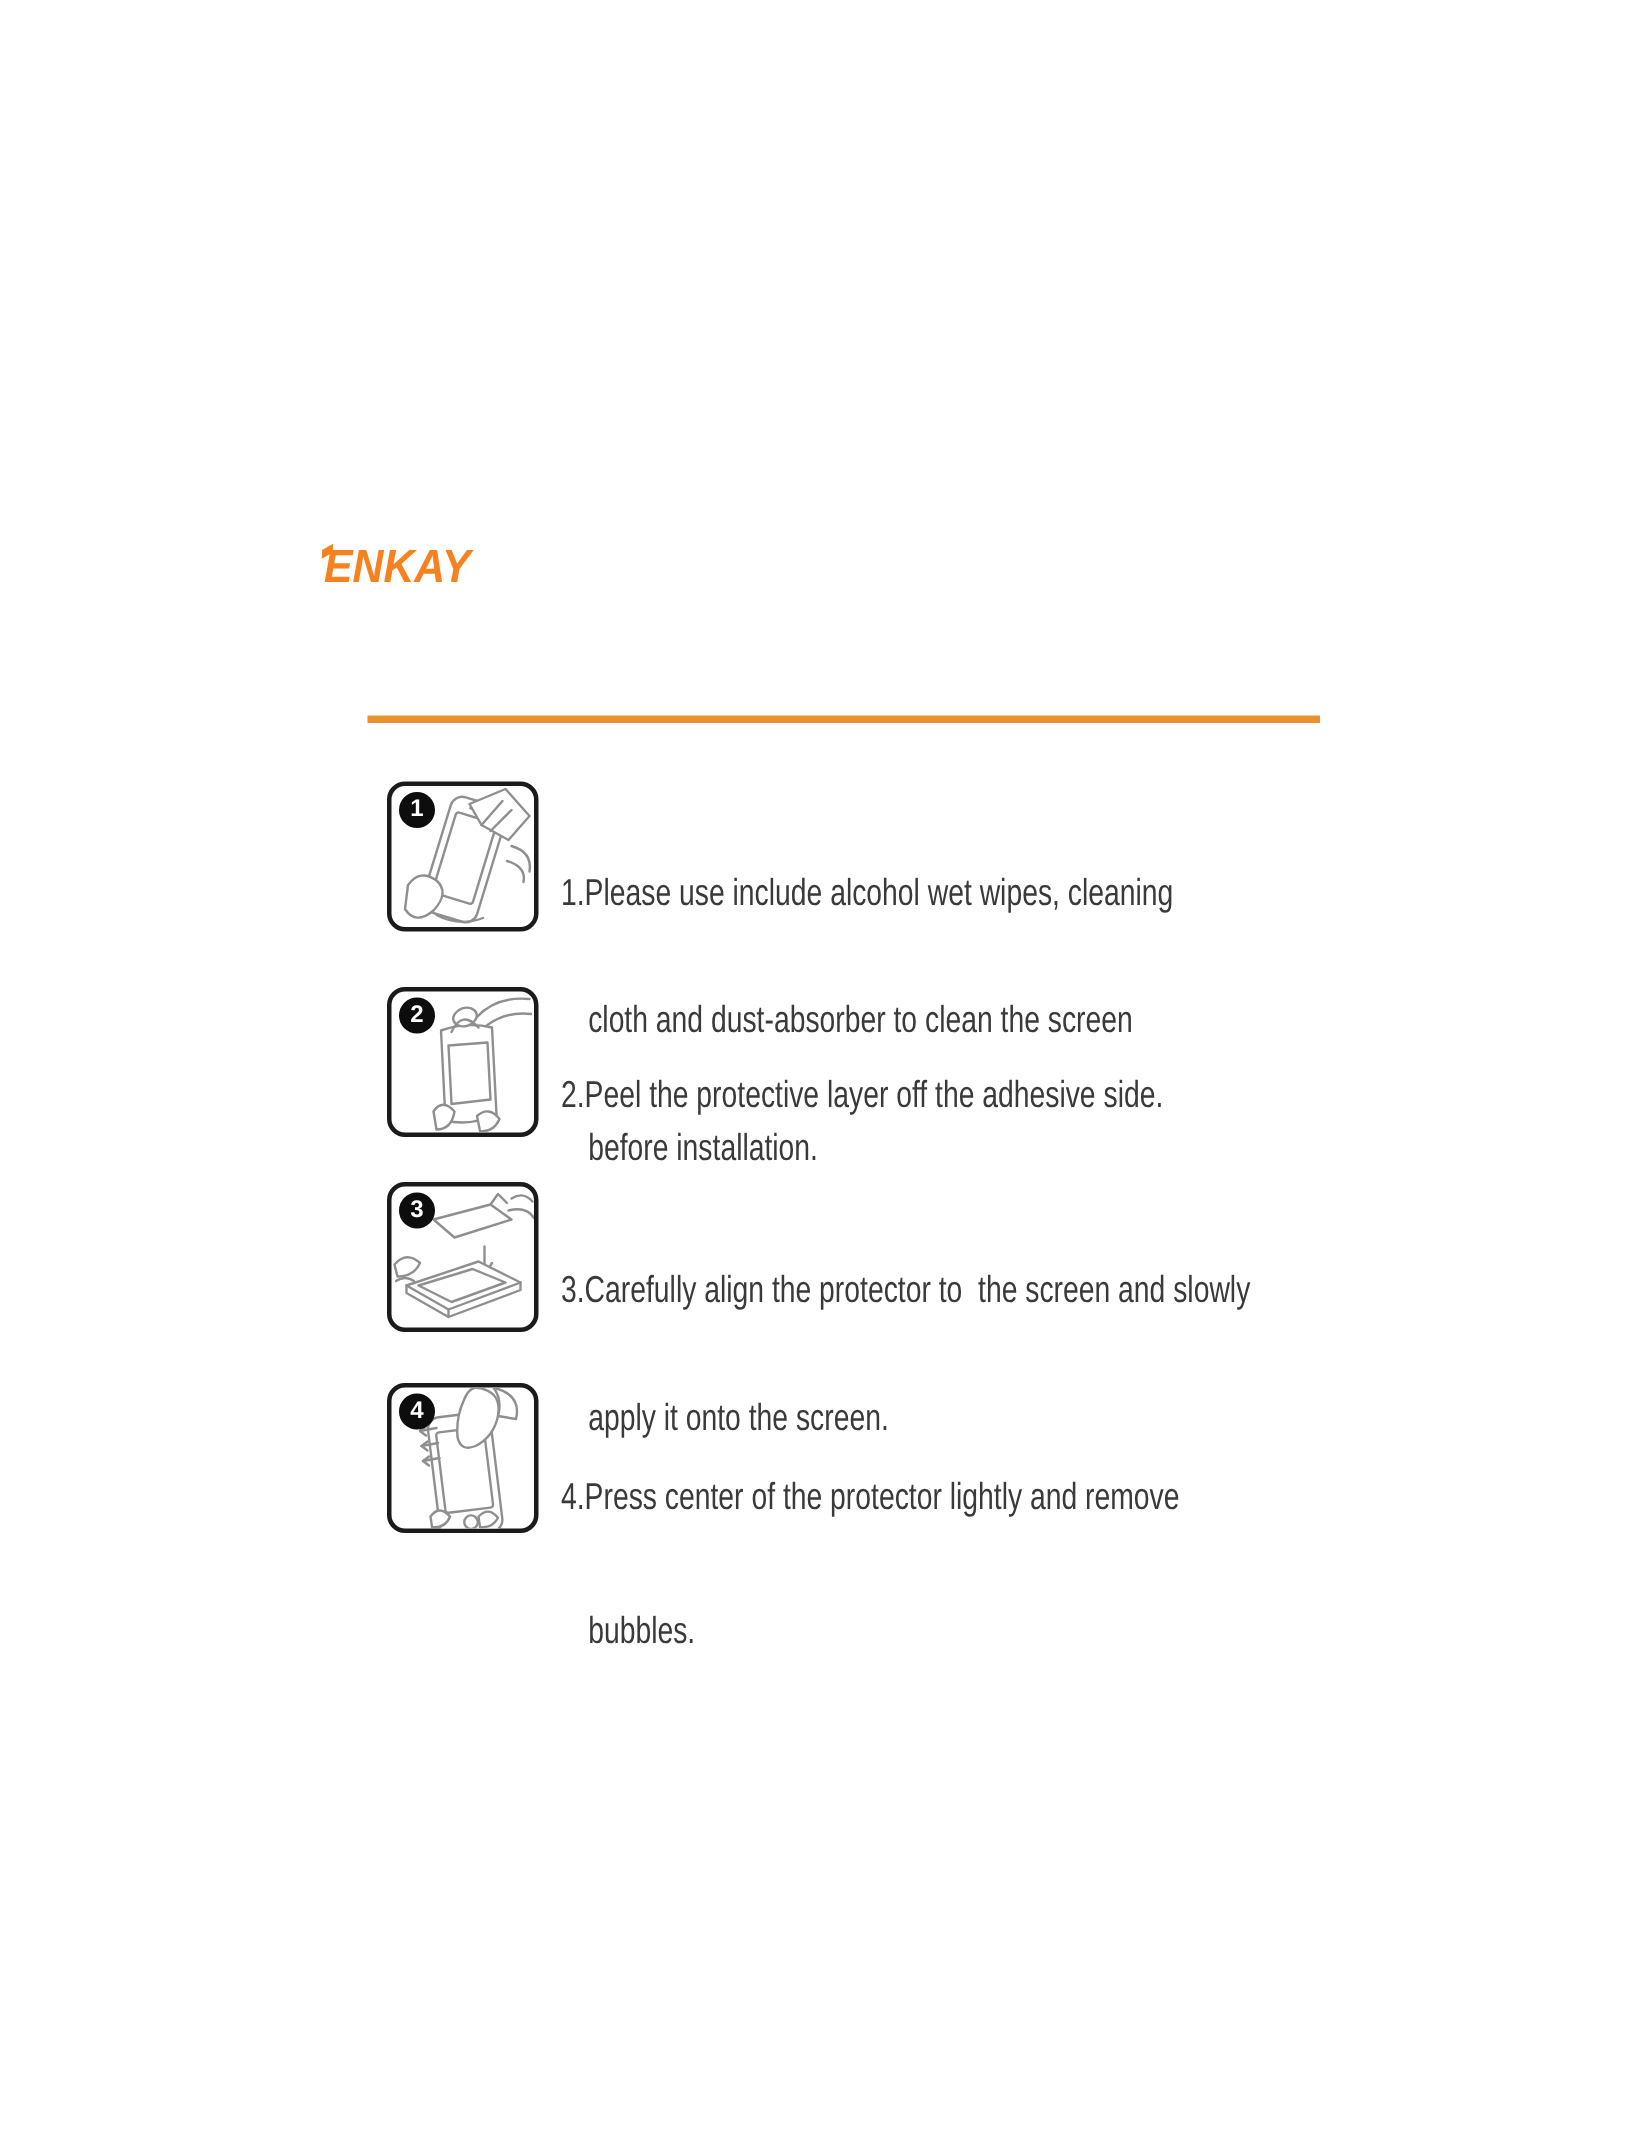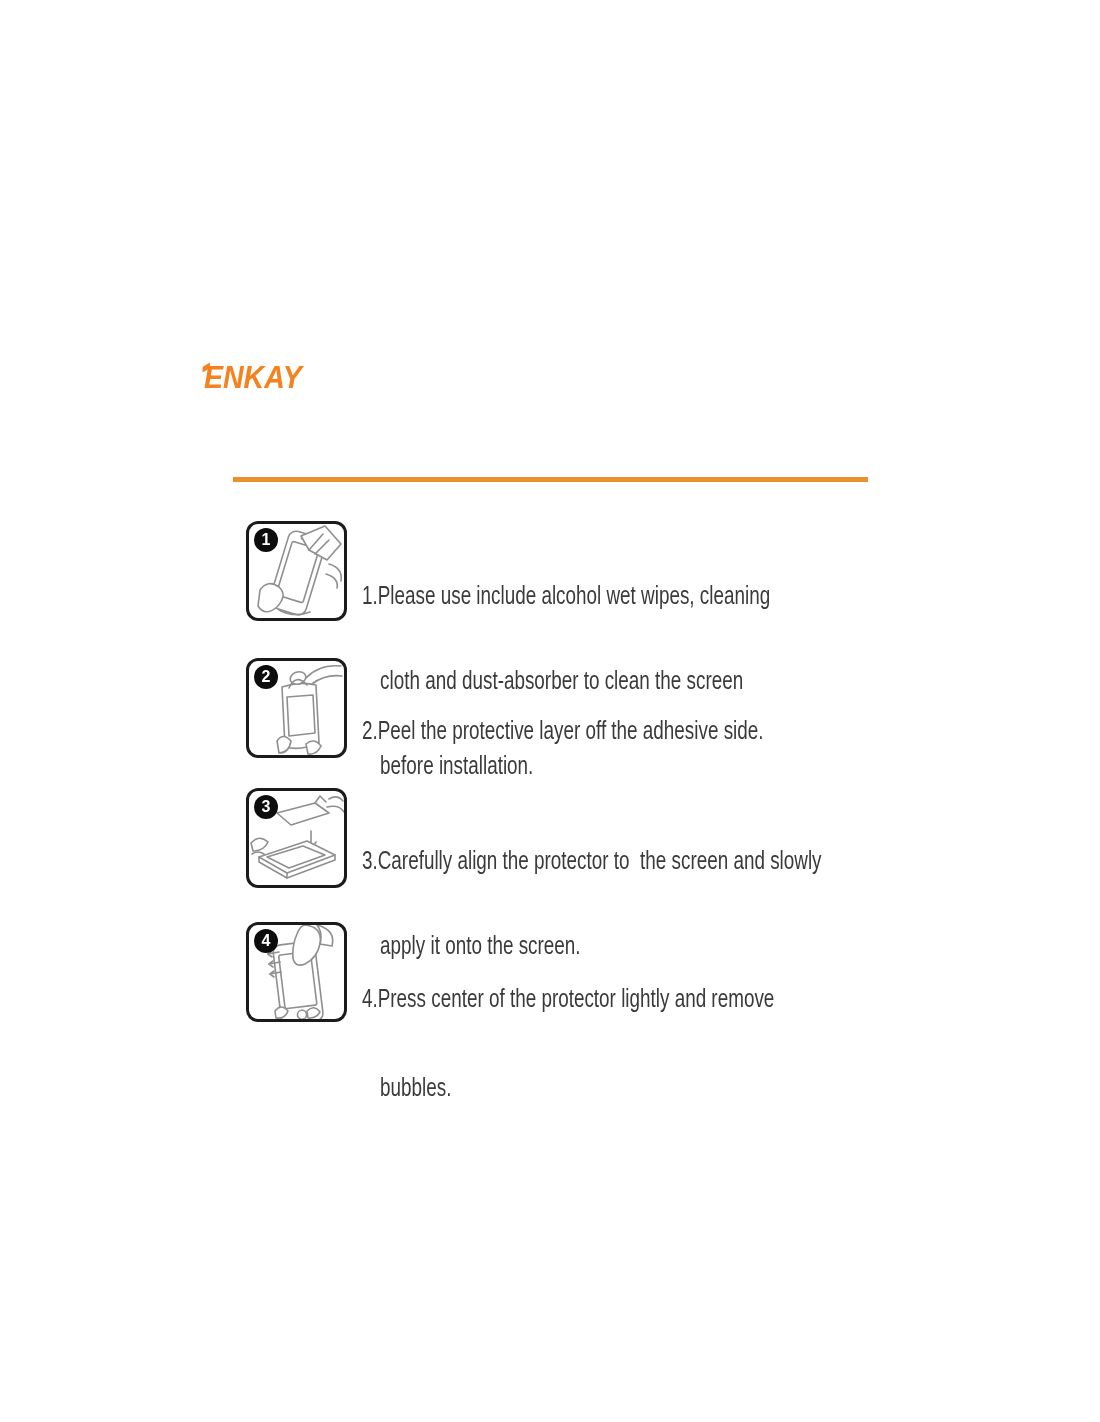--- a/index.html
+++ b/index.html
@@ -1,21 +1,21 @@
 <!DOCTYPE html>
 <html><head>
 <meta charset="utf-8">
 <style>
   html,body{margin:0;padding:0;}
   body{
     width:1100px;height:1422px;background:#ffffff;
     font-family:"Liberation Sans","DejaVu Sans",sans-serif;
     position:relative;overflow:hidden;
   }
-  .page{position:absolute;left:0;top:0;width:885px;height:1422px;background:#ffffff;border-radius:21px;}
+  .page{position:absolute;left:12px;top:0;width:885px;height:1422px;background:#ffffff;border-radius:21px;}
 
   
   .logo{
     position:absolute;left:204px;top:362px;height:32px;
     font-size:31px;line-height:31px;font-weight:bold;font-style:italic;
     color:#F5821E;letter-spacing:0px;white-space:nowrap;
     transform:scaleX(0.92);transform-origin:left top;
   }
   .logo-flick{
     position:absolute;left:-2px;top:3px;width:9px;height:5px;background:#F5821E;

